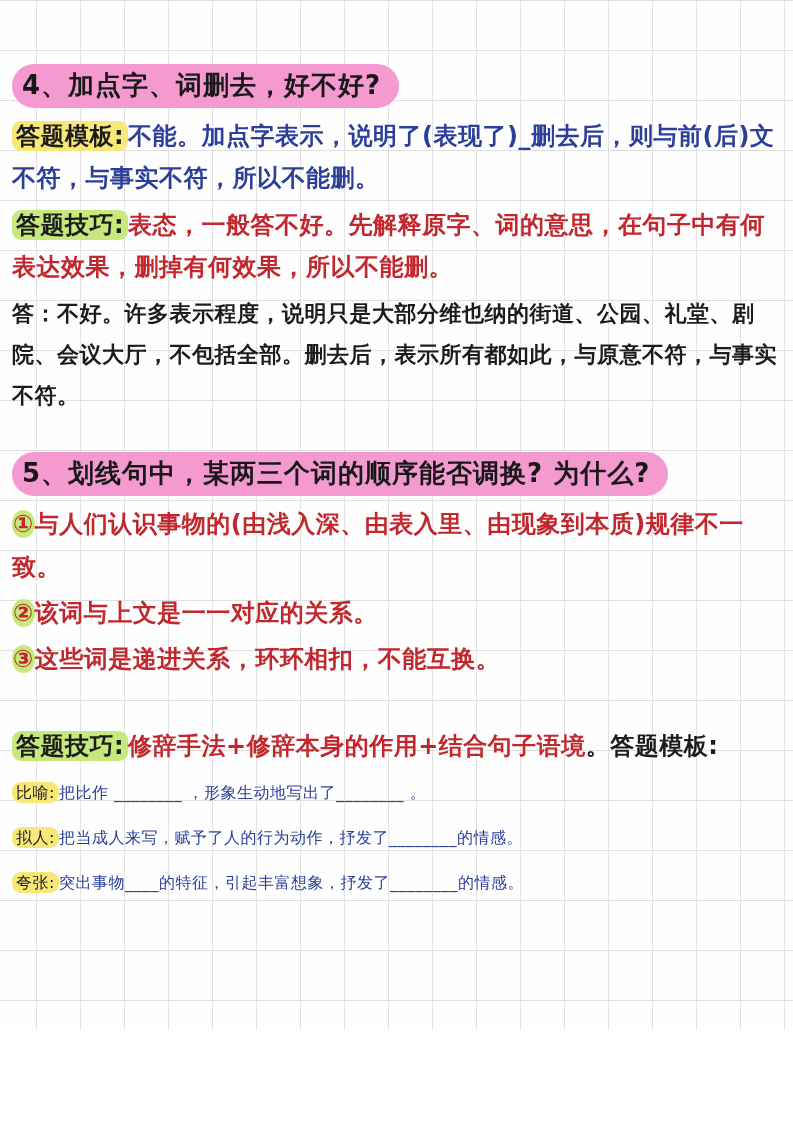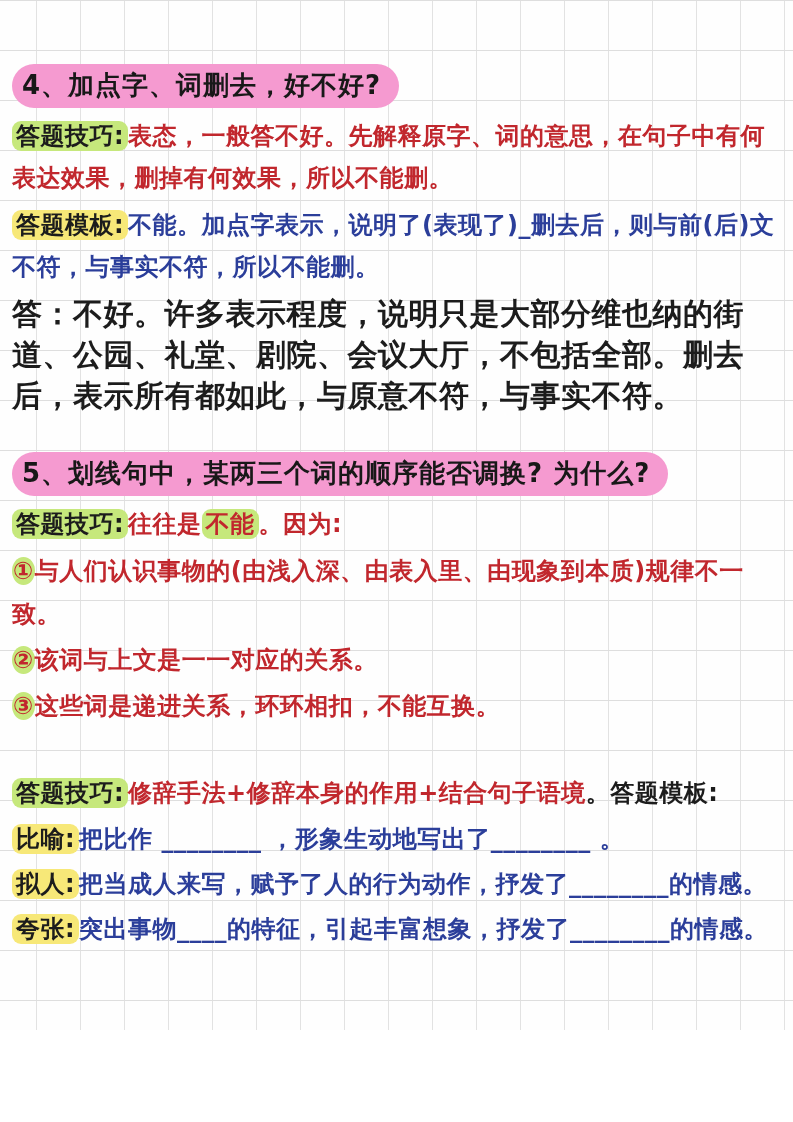--- a/index.html
+++ b/index.html
@@ -29,66 +29,63 @@
     letter-spacing:1px;
     margin-bottom:7px;
   }
   .para{
     margin:0 0 5px 0;
     font-size:24px;
     font-weight:600;
     line-height:42px;
     letter-spacing:0.5px;
   }
-  .para.small{font-size:30px;line-height:41px;}
+  .para.small{font-size:22px;line-height:41px;}
   .hl{border-radius:9px;padding:1px 4px;}
   .hl-green{background:#c6e87c;color:#1c1c1c;}
   .hl-yellow{background:#f7e878;color:#1c1c1c;}
   .hl-lavender{background:#e7dcf6;color:#1c1c1c;}
   .red{color:#c1272d;}
   .blue{color:#2b3e9a;}
   .black{color:#1c1c1c;}
   .num{
     color:#c1272d;
     background:#c6e87c;
     border-radius:50%;
     padding:0 1px;
   }
   .sec5{margin-top:36px;}
   .sec6{margin-top:44px;}
   .reason{margin:0 0 3px 0;font-size:24px;font-weight:600;line-height:43px;letter-spacing:0.5px;}
-  .device{margin:0 0 4px 0;font-size:24px;font-weight:700;line-height:41px;letter-spacing:0.5px;}
+  .device{margin:0 0 4px 0;font-size:16px;font-weight:400;line-height:41px;letter-spacing:0.5px;}
 </style>
 </head>
 <body>
 
 <div class="page">
 
   <section>
     <div>
       <span class="title-pill">4、加点字、词删去，好不好?</span>
     </div>
     <p class="para">
-      <span class="hl hl-green">答题技巧:</span><span class="red">表态，一般答不好。先解释原字、词的意思，在句子中有何表达效果，删掉有何效果，所以不能删。</span>
+      <span class="hl hl-yellow">答题模板:</span><span class="blue">不能。加点字表示，说明了(表现了)_删去后，则与前(后)文不符，与事实不符，所以不能删。</span>
     </p>
     <p class="para">
-      <span class="hl hl-yellow">答题模板:</span><span class="blue">不能。加点字表示，说明了(表现了)_删去后，则与前(后)文不符，与事实不符，所以不能删。</span>
+      <span class="hl hl-green">答题技巧:</span><span class="red">表态，一般答不好。先解释原字、词的意思，在句子中有何表达效果，删掉有何效果，所以不能删。</span>
     </p>
     <p class="para small">
       <span class="black">答：</span><span class="black">不好。许多表示程度，说明只是大部分维也纳的街道、公园、礼堂、剧院、会议大厅，不包括全部。删去后，表示所有都如此，与原意不符，与事实不符。</span>
     </p>
   </section>
 
   <section class="sec5">
     <div>
       <span class="title-pill">5、划线句中，某两三个词的顺序能否调换? 为什么?</span>
     </div>
-    <p class="para">
-      <span class="hl hl-green">答题技巧:</span><span class="red">往往是</span><span class="hl hl-green red">不能</span><span class="red">。因为:</span>
-    </p>
     <p class="reason">
       <span class="num">①</span><span class="red">与人们认识事物的(由浅入深、由表入里、由现象到本质)规律不一致。</span>
     </p>
     <p class="reason">
       <span class="num">②</span><span class="red">该词与上文是一一对应的关系。</span>
     </p>
     <p class="reason">
       <span class="num">③</span><span class="red">这些词是递进关系，环环相扣，不能互换。</span>
     </p>
   </section>

